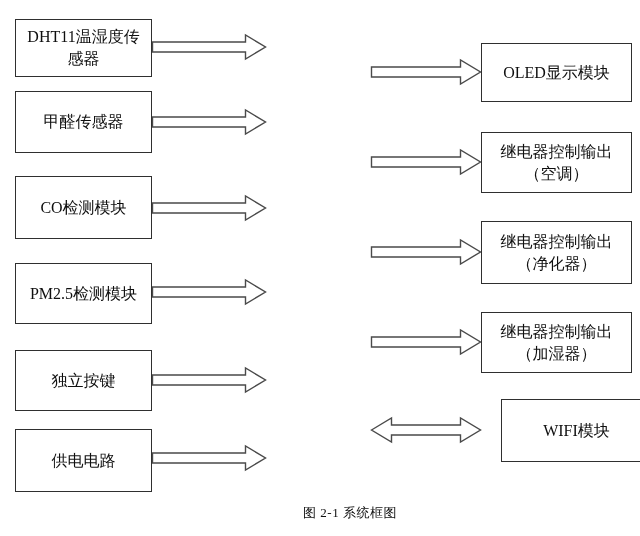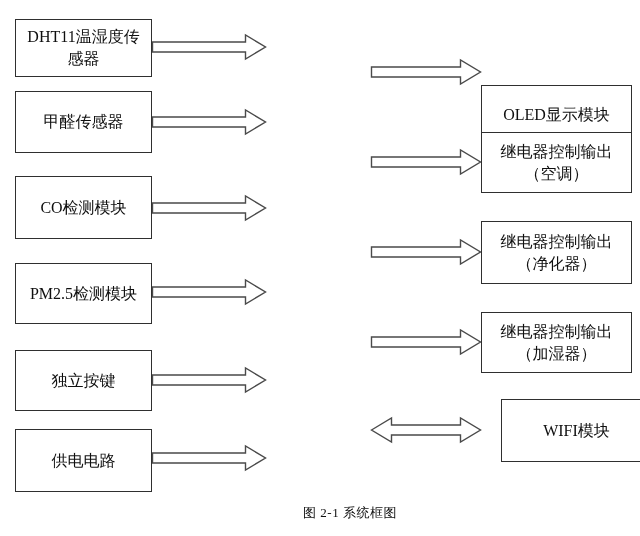--- a/index.html
+++ b/index.html
@@ -47,21 +47,21 @@
   
   .lb1 { left: 15px; top: 19px;  width: 137px; height: 58px; }
   .lb2 { left: 15px; top: 91px;  width: 137px; height: 62px; }
   .lb3 { left: 15px; top: 176px; width: 137px; height: 63px; }
   .lb4 { left: 15px; top: 263px; width: 137px; height: 61px; }
   .lb5 { left: 15px; top: 350px; width: 137px; height: 61px; }
   .lb6 { left: 15px; top: 429px; width: 137px; height: 63px; }
   
   .cb  { left: 266px; top: 21px; width: 105px; height: 472px; }
   
-  .rb1 { left: 481px; top: 43px;  width: 151px; height: 59px; margin-top: 42px; }
+  .rb1 { left: 481px; top: 43px;  width: 151px; height: 59px; }
   .rb2 { left: 481px; top: 132px; width: 151px; height: 61px; }
   .rb3 { left: 481px; top: 221px; width: 151px; height: 63px; }
   .rb4 { left: 481px; top: 312px; width: 151px; height: 61px; }
   .rb5 { left: 501px; top: 399px; width: 151px; height: 63px; }
   .caption {
     position: absolute;
     left: 60px;
     top: 504px;
     width: 580px;
     text-align: center;

